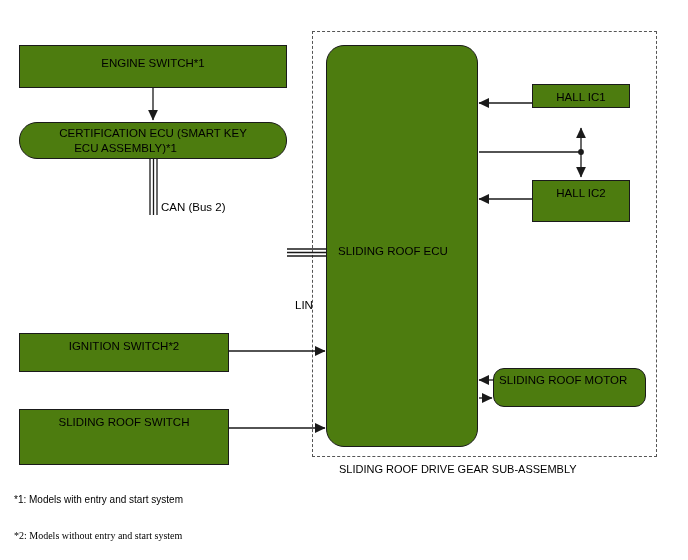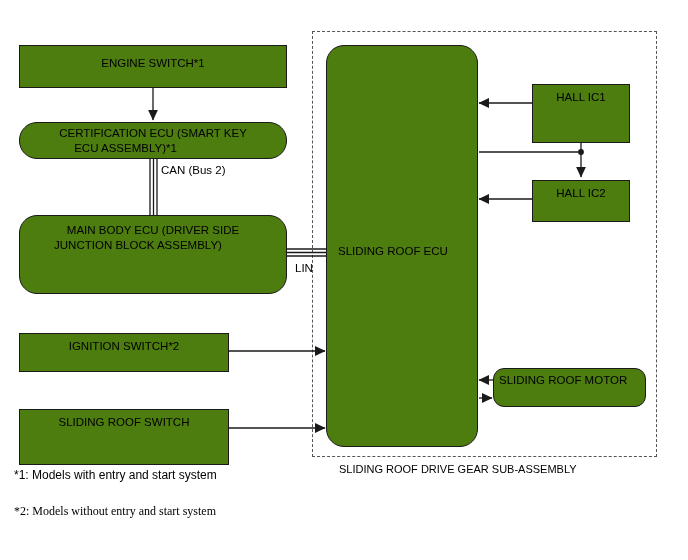--- a/index.html
+++ b/index.html
@@ -7,22 +7,22 @@
        font-family:"Liberation Sans",sans-serif;color:#000;}
   #stage{position:relative;width:688px;height:560px;}
 
   .box{position:absolute;border:1px solid #1a1a1a;background:#4d7c0f;box-sizing:border-box;}
   .box.rounded{border-radius:18px;}
   .box .lbl{position:absolute;left:0;right:0;text-align:center;font-size:11.5px;line-height:15px;color:#000;}
 
   .dashed-area{position:absolute;border:1px dashed #555;box-sizing:border-box;background:transparent;}
 
   .caption{position:absolute;font-size:11px;line-height:15px;white-space:nowrap;color:#000;}
-  .note{position:absolute;font-size:12px;line-height:15px;white-space:nowrap;color:#000;}
-  .edge-label{position:absolute;font-size:11.5px;line-height:14px;white-space:nowrap;color:#000;}
+  .note{position:absolute;font-size:10px;line-height:15px;white-space:nowrap;color:#000;margin-top:24px;}
+  .edge-label{position:absolute;font-size:11.5px;line-height:14px;white-space:nowrap;color:#000;margin-top:37px;}
 
   svg.wires{position:absolute;left:0;top:0;width:688px;height:560px;overflow:visible;}
 </style>
 </head>
 <body>
 
 <div id="stage">
 
   <div class="dashed-area" style="left:312px;top:31px;width:345px;height:426px;"></div>
 
@@ -67,38 +67,34 @@
 
   <div class="box" style="left:19px;top:45px;width:268px;height:43px;">
     <div class="lbl" style="top:10px;">ENGINE SWITCH*1</div>
   </div>
 
   <div class="box rounded" style="left:19px;top:122px;width:268px;height:37px;">
     <div class="lbl" style="top:3px;">CERTIFICATION ECU (SMART KEY</div>
     <div class="lbl" style="top:18px;left:-55px;">ECU ASSEMBLY)*1</div>
   </div>
 
-  <div class="box rounded" style="left:19px;top:215px;width:268px;height:79px;">
-    <div class="lbl" style="top:7px;">MAIN BODY ECU (DRIVER SIDE</div>
-    <div class="lbl" style="top:22px;left:-30px;">JUNCTION BLOCK ASSEMBLY)</div>
-  </div>
 
   <div class="box" style="left:19px;top:333px;width:210px;height:39px;">
     <div class="lbl" style="top:5px;">IGNITION SWITCH*2</div>
   </div>
 
   <div class="box" style="left:19px;top:409px;width:210px;height:56px;">
     <div class="lbl" style="top:5px;">SLIDING ROOF SWITCH</div>
   </div>
 
   <div class="box rounded" style="left:326px;top:45px;width:152px;height:402px;">
     <div class="lbl" style="top:198px;text-align:left;padding-left:11px;">SLIDING ROOF ECU</div>
   </div>
 
-  <div class="box" style="left:532px;top:84px;width:98px;height:59px;">
+  <div class="box" style="left:532px;top:84px;width:98px;height:24px;">
     <div class="lbl" style="top:5px;">HALL IC1</div>
   </div>
 
   <div class="box" style="left:532px;top:180px;width:98px;height:42px;">
     <div class="lbl" style="top:5px;">HALL IC2</div>
   </div>
 
   <div class="box" style="left:493px;top:368px;width:153px;height:39px;border-radius:11px;">
     <div class="lbl" style="top:4px;text-align:left;padding-left:5px;">SLIDING ROOF MOTOR</div>
   </div>

